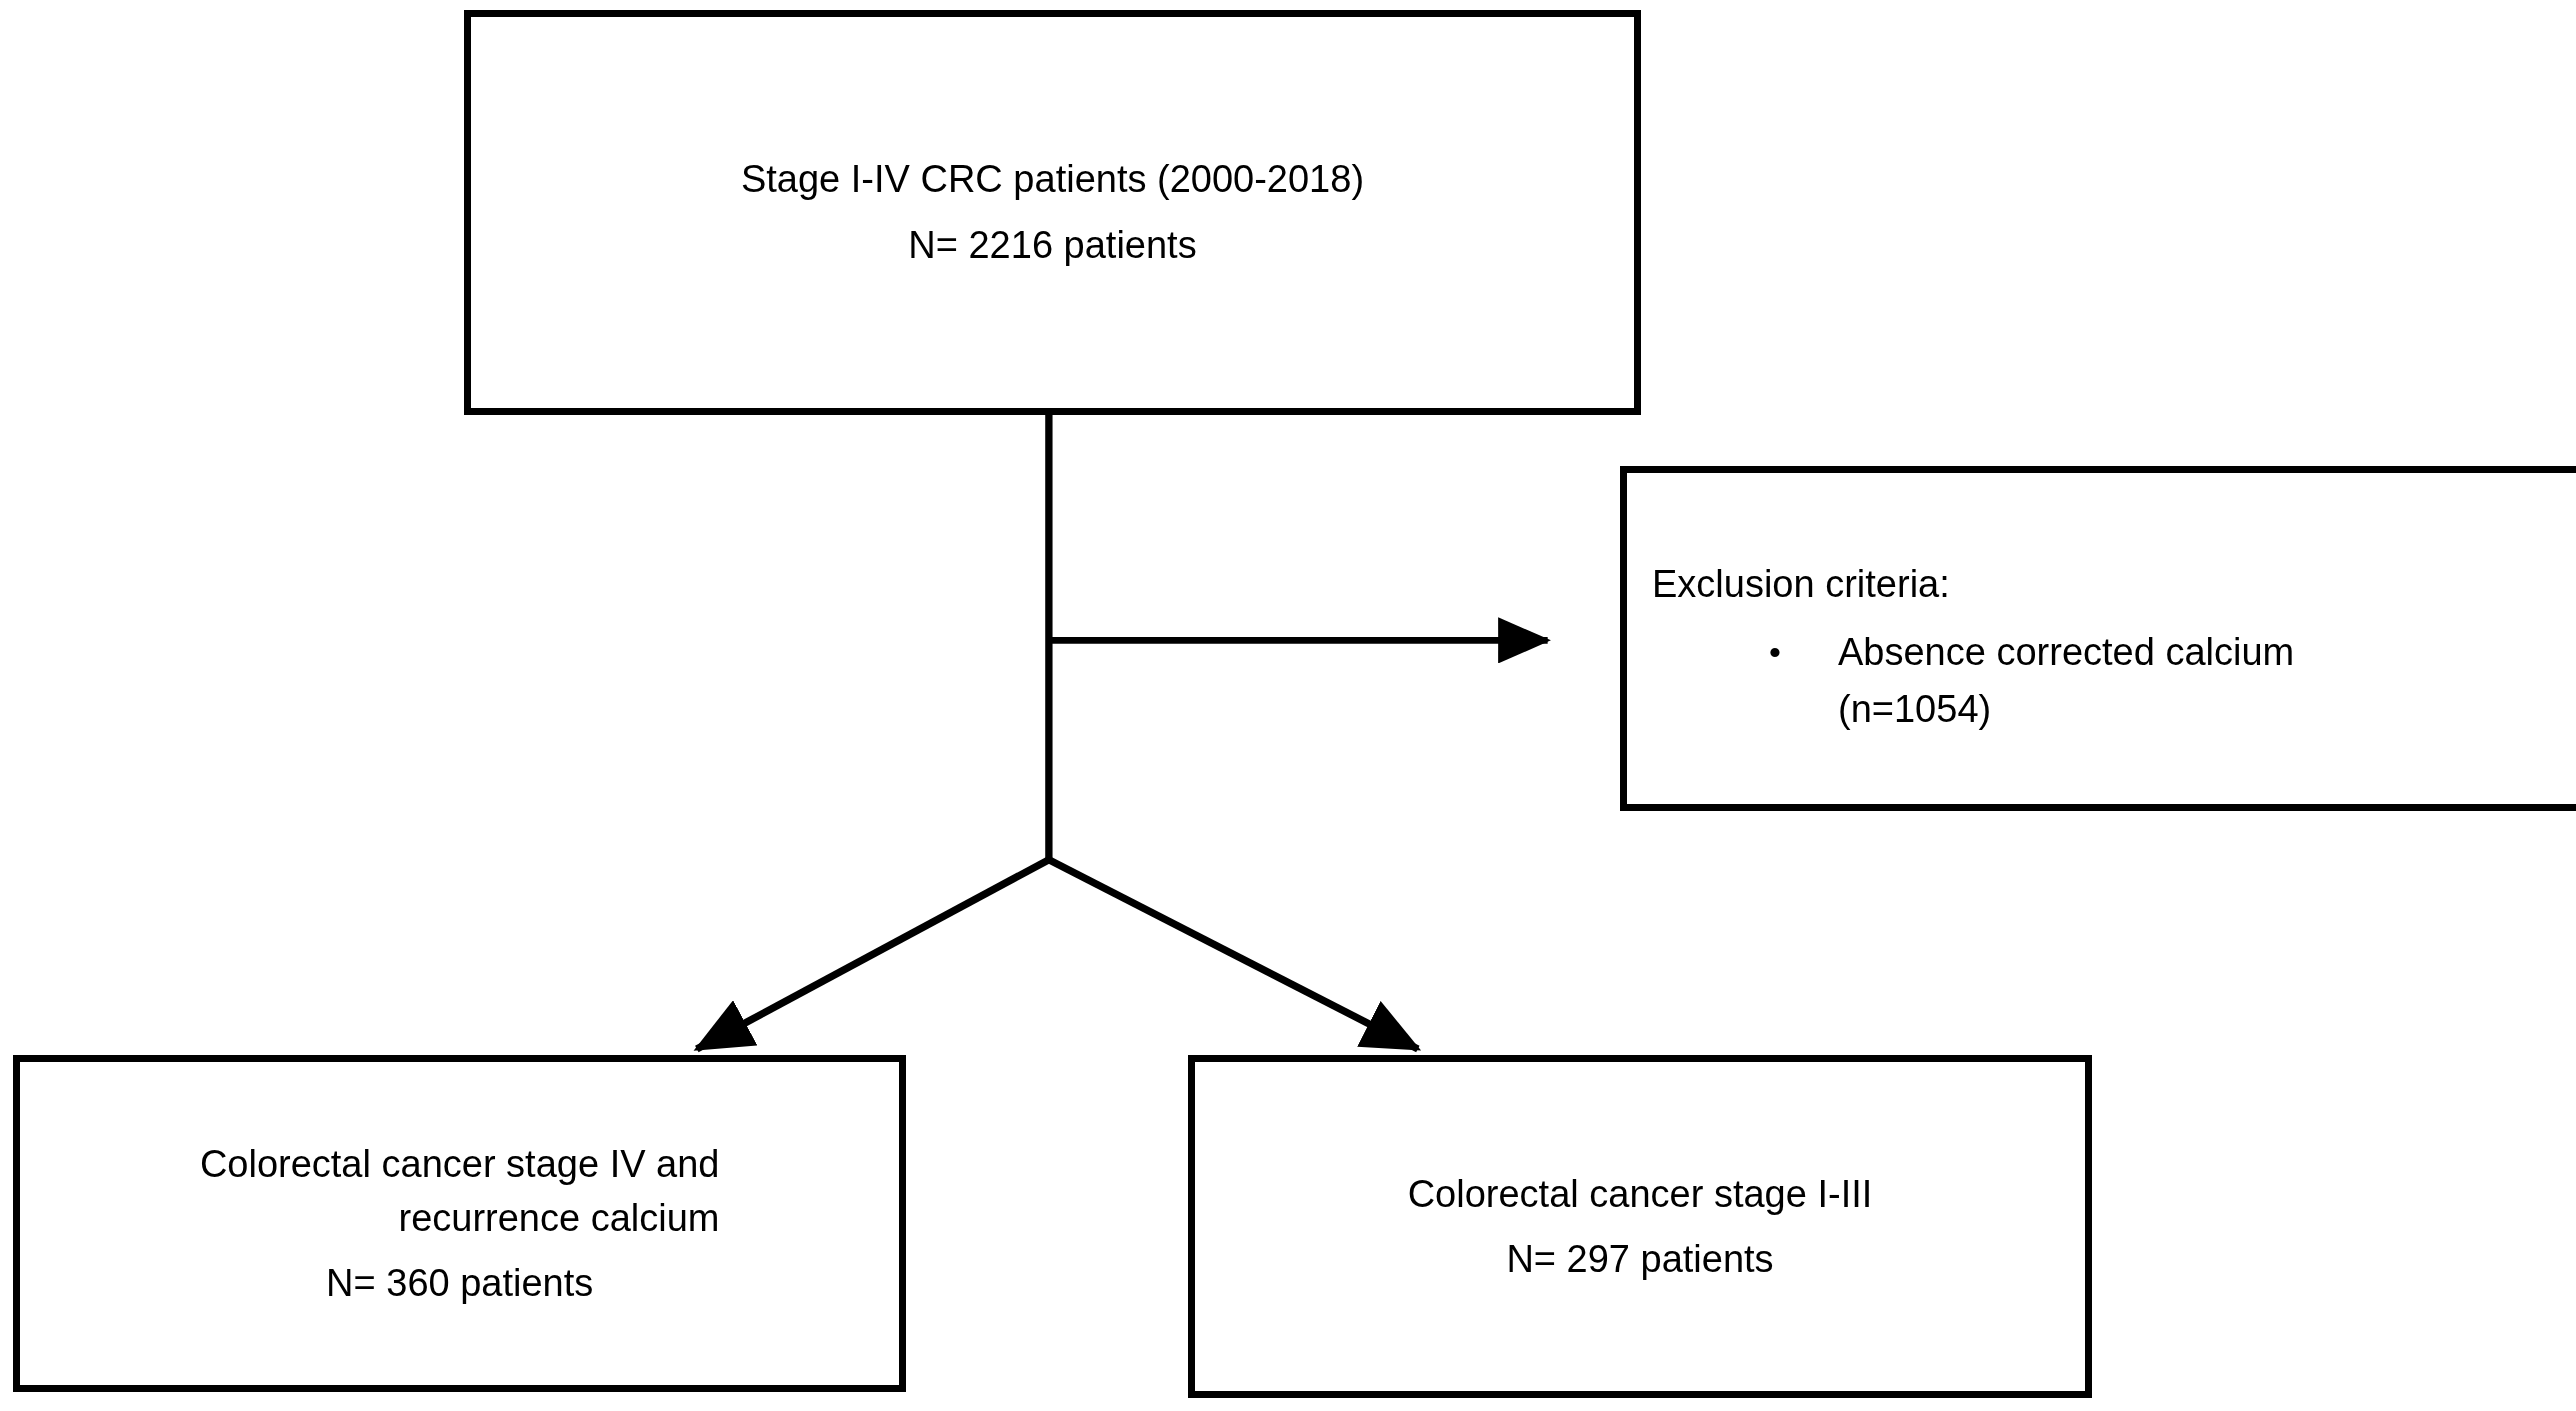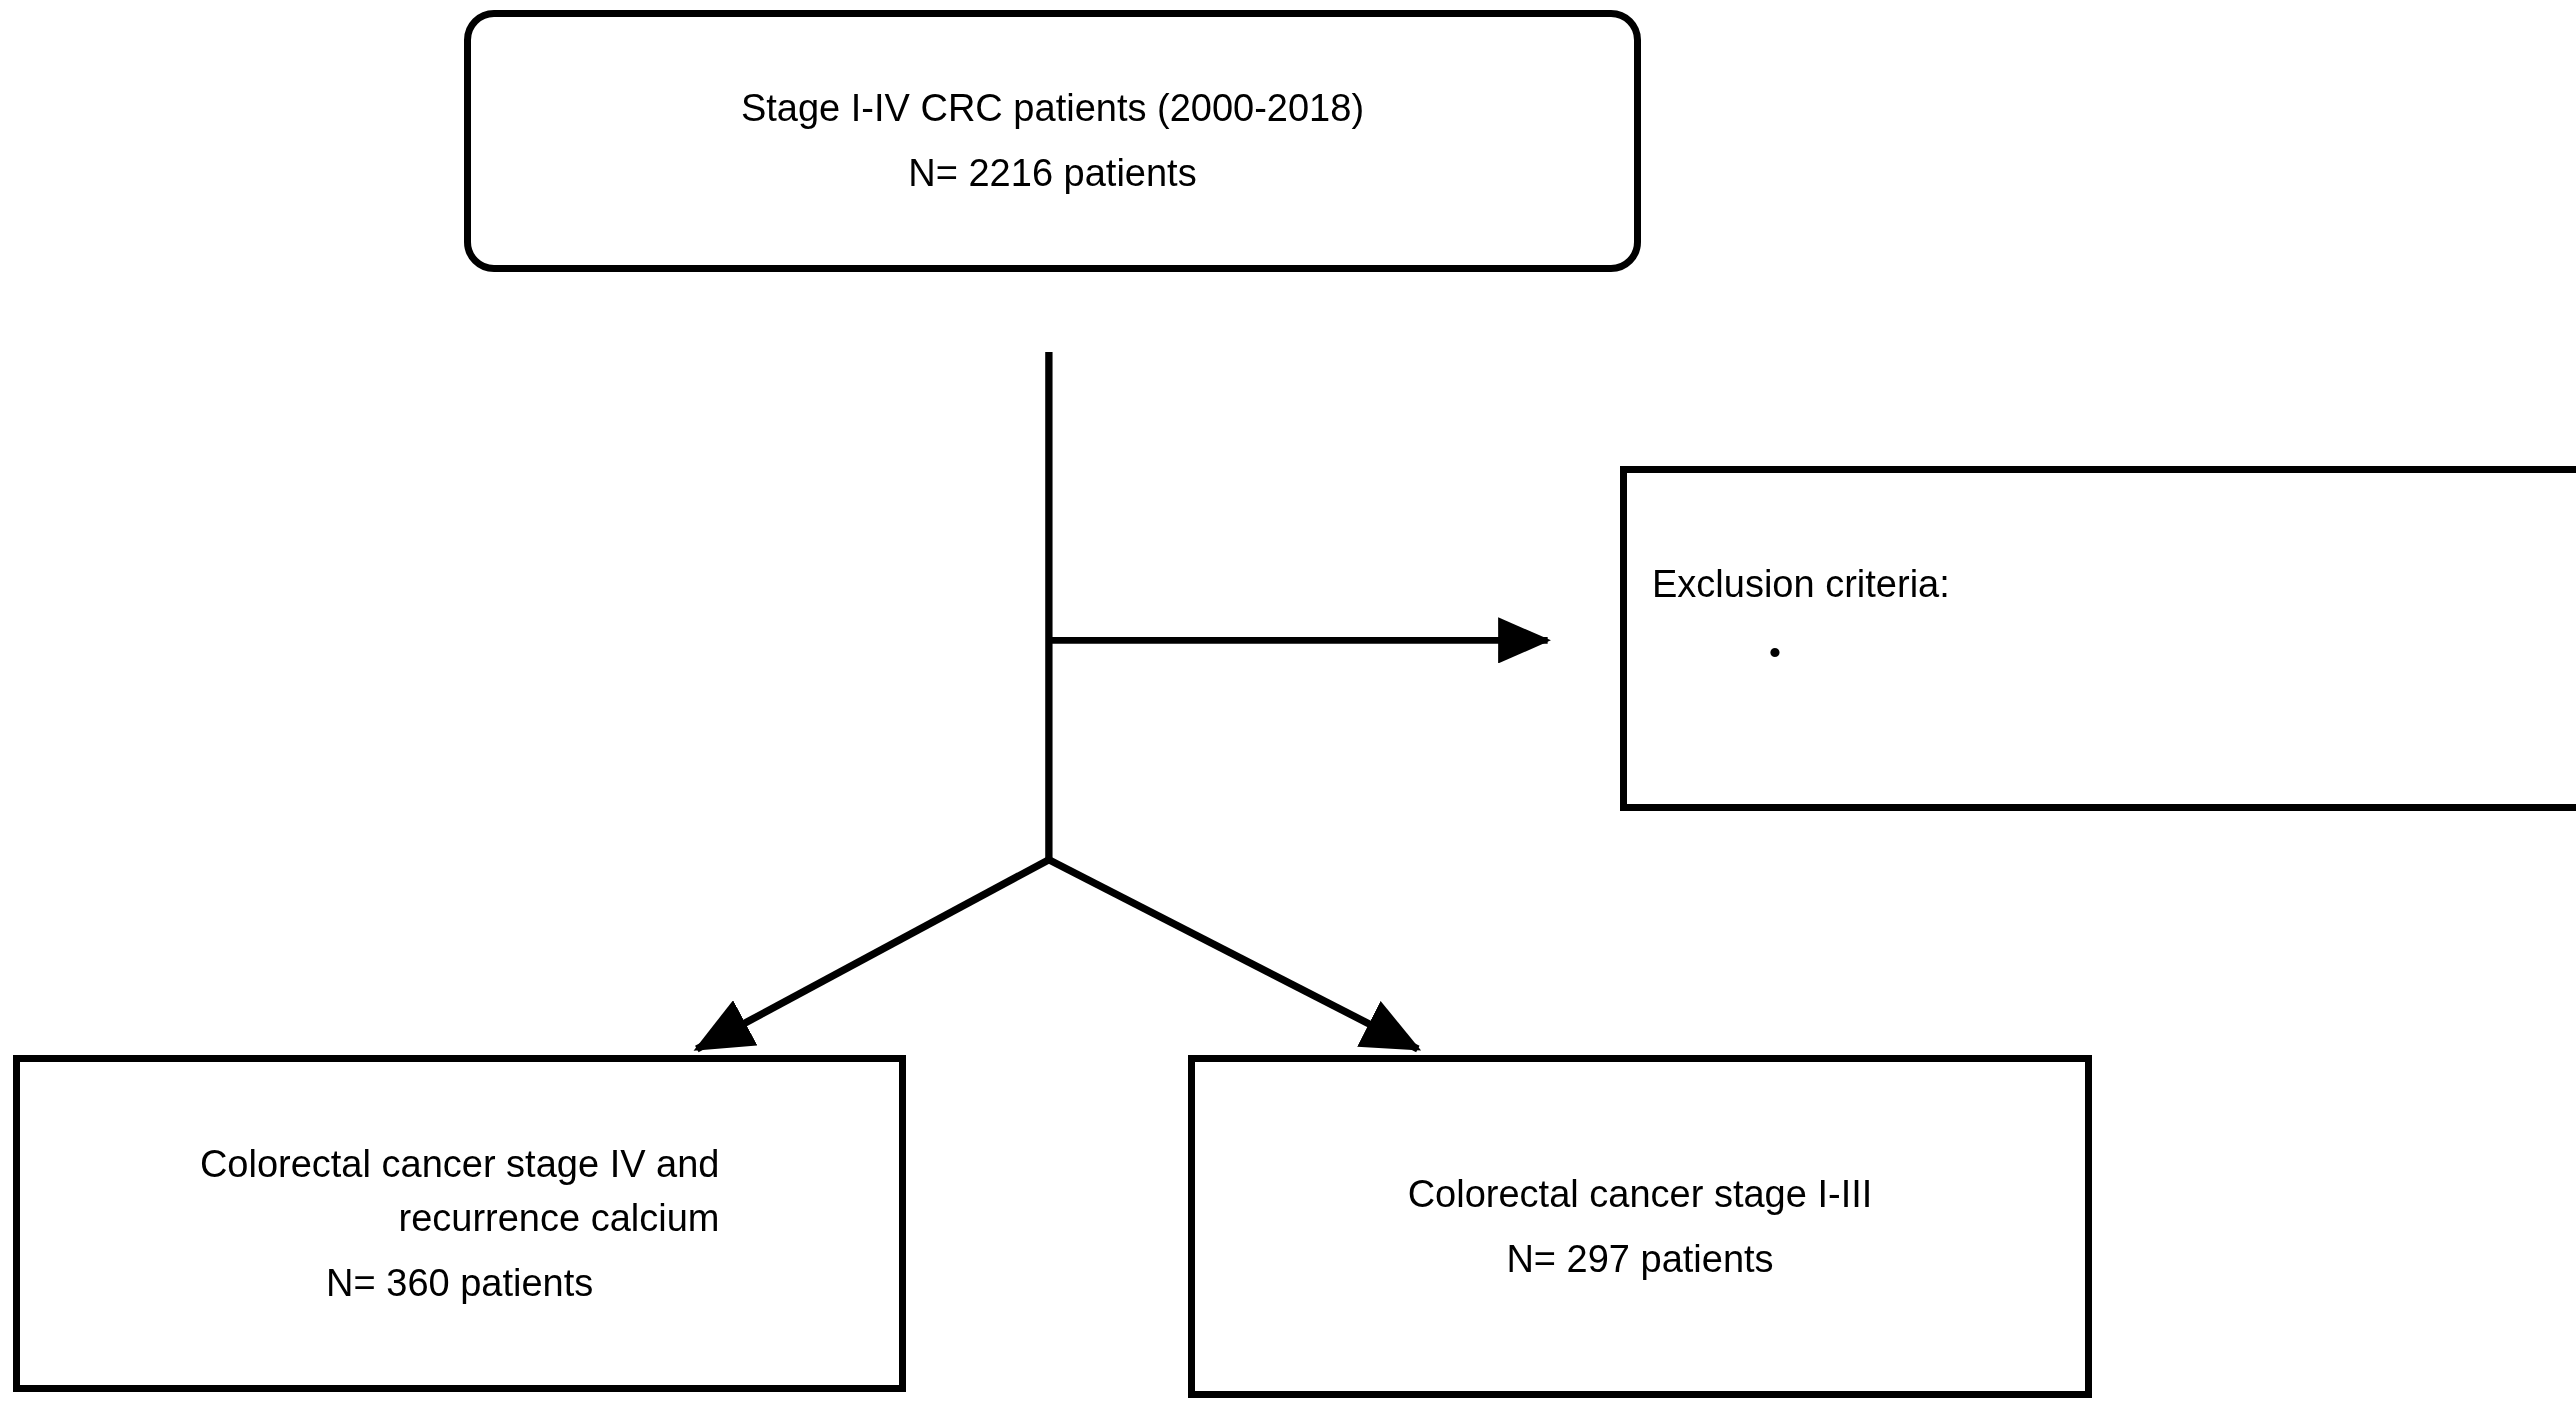--- a/index.html
+++ b/index.html
@@ -31,21 +31,21 @@
     z-index: 2;
     display: flex;
     flex-direction: column;
     justify-content: center;
     font-size: 38px;
     line-height: 54px;
   }
   .node.centered { align-items: center; text-align: center; }
   .node p { margin: 5.9px 0; }
 
-  #top-box    { left: 464px;  top: 9.5px;   width: 1177px; height: 262px; border-radius: 30px; }
+  #top-box    { left: 464px;  top: 9.5px;   width: 1177px; height: 405px; }
   #excl-box   { left: 1620px; top: 466px;  width: 1003px; height: 345px;
                 justify-content: flex-start; padding: 84px 29px 0 25px; }
   #left-box   { left: 13.2px;   top: 1055px; width: 893px; height: 337px; text-align: right; }
   #right-box  { left: 1188px; top: 1055px; width: 904px; height: 343px; }
 
   .bullet-item {
     display: flex;
     align-items: flex-start;
     margin-top: 12.5px;
     padding-left: 117px;
@@ -77,20 +77,24 @@
 
   <div class="node centered" id="top-box">
     <p>Stage I-IV CRC patients (2000-2018)</p>
     <p>N= 2216 patients</p>
   </div>
 
   <div class="node" id="excl-box">
     <div>Exclusion criteria:</div>
     <div class="bullet-item">
       <span class="bullet-glyph">•</span>
+      <span class="bullet-text">
+        <span>Absence corrected calcium</span><br>
+        <span>(n=1054)</span>
+      </span>
     </div>
   </div>
 
   <div class="node centered" id="left-box">
     <p><span>Colorectal cancer stage IV and</span><br><span>recurrence calcium</span></p>
     <p>N= 360 patients</p>
   </div>
 
   <div class="node centered" id="right-box">
     <p>Colorectal cancer stage I-III</p>

